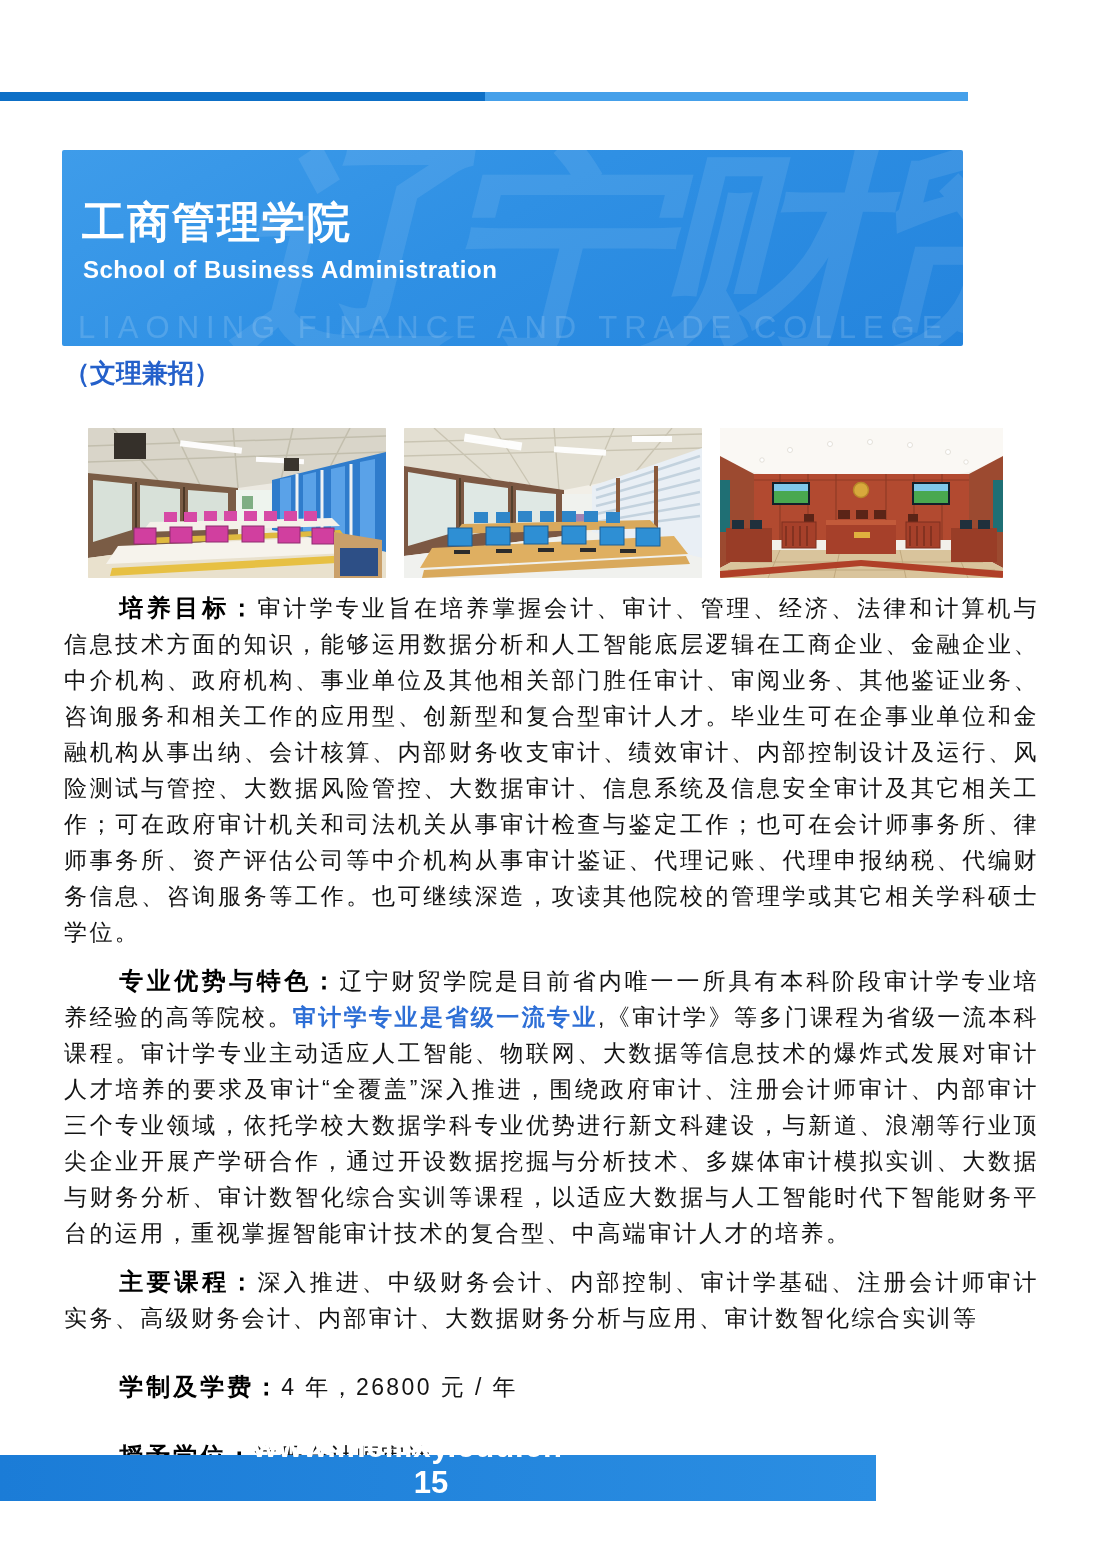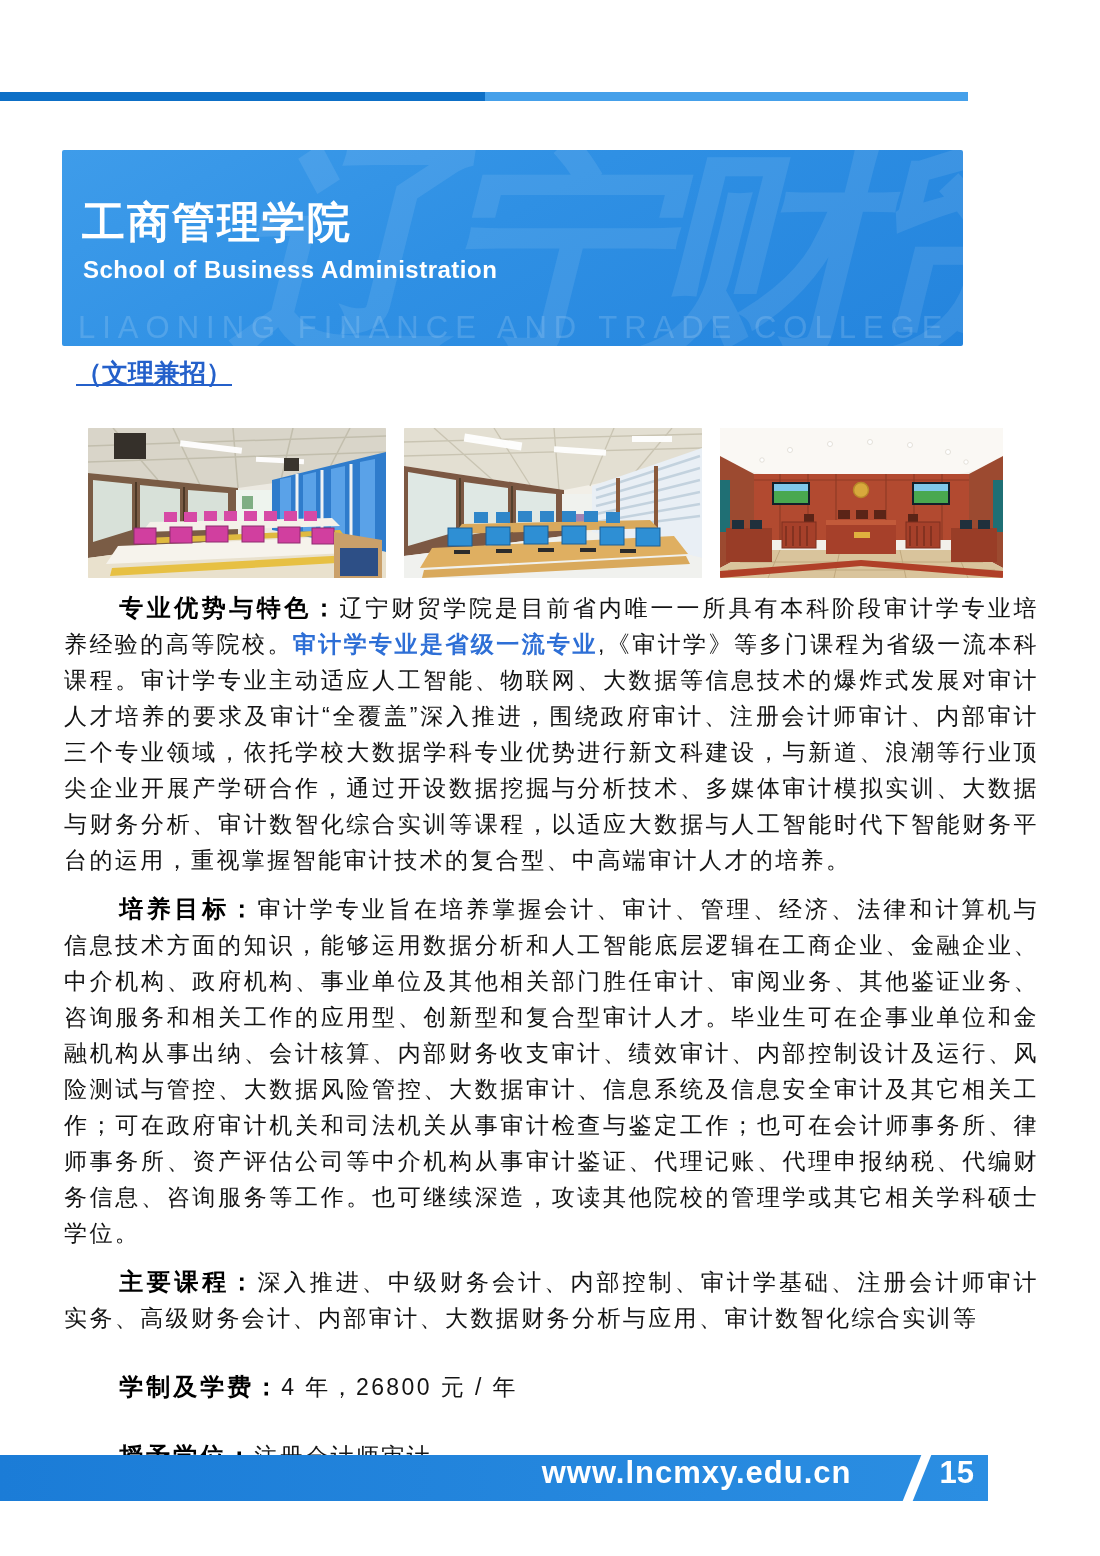--- a/index.html
+++ b/index.html
@@ -23,39 +23,39 @@
           font-size:31px;font-weight:normal;letter-spacing:7px;color:rgba(255,255,255,0.15);}
   .banner .t-zh{position:absolute;left:20px;top:44px;color:#ffffff;font-weight:bold;
           font-size:43px;letter-spacing:2px;}
   .banner .t-en{position:absolute;left:21px;top:106px;color:#ffffff;font-weight:bold;
           font-size:24px;letter-spacing:0.5px;text-align:right;}
 
   
   .section-title{position:absolute;left:64px;top:356px;display:flex;align-items:baseline;
           color:#2460ca;}
   .section-title .main{font-size:41px;font-weight:bold;letter-spacing:1px;}
-  .section-title .note{font-size:26px;font-weight:bold;margin-left:12px;text-decoration:underline;}
+  .section-title .note{font-size:26px;font-weight:bold;}
 
   
   .photos{position:absolute;left:88px;top:428px;width:917px;height:150px;display:flex;gap:18px;}
   .photo{height:150px;border-radius:1px;overflow:hidden;flex:none;}
   .photo svg{display:block;width:100%;height:100%;}
 
   
   .content{position:absolute;left:64px;top:590px;width:975px;color:#141414;}
   .content p{margin:0 0 13px 0;font-size:23px;line-height:36px;letter-spacing:2.4px;
           text-align:justify;text-indent:2.4em;}
   .content .lbl{font-weight:bold;color:#000;font-size:24px;letter-spacing:3px;}
   .content .hl{color:#2e6fd6;font-weight:bold;}
   .content p.kv{margin-top:33px;}
 
   
-  .footer{position:absolute;left:0;top:1455px;width:988px;height:46px;
+  .footer{position:absolute;left:0;top:1455px;width:876px;height:46px;
           background:linear-gradient(90deg,#1b7cd7 0%,#2b8ee2 100%);
-          display:flex;justify-content:flex-end;}
+          display:flex;align-items:center;justify-content:flex-end;flex-direction:column;}
   .footer .url{color:#ffffff;font-size:31px;font-weight:bold;letter-spacing:1px;margin-right:60px;}
   .footer .slash{width:10px;height:46px;background:#ffffff;transform:skewX(-22deg);margin-right:18px;}
   .footer .pagenum{color:#ffffff;font-size:31px;font-weight:bold;margin-right:14px;}
 </style>
 </head>
 <body>
 
 <div class="page">
 
   <div class="topbar">
@@ -299,23 +299,23 @@
             <rect x="30" y="92" width="12" height="9"></rect>
           <rect x="240" y="92" width="12" height="9"></rect>
             <rect x="258" y="92" width="12" height="9"></rect>
         </g>
         <polygon points="0,143 141,132 283,143 283,150 141,138 0,150" fill="#b04028"></polygon>
       </svg>
     </div>
   </div>
 
   <div class="content">
+    <p><span class="lbl">培养目标：</span><span>审计学专业旨在培养掌握会计、审计、管理、经济、法律和计算机与信息技术方面的知识，能够运用数据分析和人工智能底层逻辑在工商企业、金融企业、中介机构、政府机构、事业单位及其他相关部门胜任审计、审阅业务、其他鉴证业务、咨询服务和相关工作的应用型、创新型和复合型审计人才。毕业生可在企事业单位和金融机构从事出纳、会计核算、内部财务收支审计、绩效审计、内部控制设计及运行、风险测试与管控、大数据风险管控、大数据审计、信息系统及信息安全审计及其它相关工作；可在政府审计机关和司法机关从事审计检查与鉴定工作；也可在会计师事务所、律师事务所、资产评估公司等中介机构从事审计鉴证、代理记账、代理申报纳税、代编财务信息、咨询服务等工作。也可继续深造，攻读其他院校的管理学或其它相关学科硕士学位。</span></p>
+
     <p><span class="lbl">专业优势与特色：</span><span>辽宁财贸学院是目前省内唯一一所具有本科阶段审计学专业培养经验的高等院校。</span><span class="hl">审计学专业是省级一流专业</span><span>,《审计学》等多门课程为省级一流本科课程。审计学专业主动适应人工智能、物联网、大数据等信息技术的爆炸式发展对审计人才培养的要求及审计“全覆盖”深入推进，围绕政府审计、注册会计师审计、内部审计三个专业领域，依托学校大数据学科专业优势进行新文科建设，与新道、浪潮等行业顶尖企业开展产学研合作，通过开设数据挖掘与分析技术、多媒体审计模拟实训、大数据与财务分析、审计数智化综合实训等课程，以适应大数据与人工智能时代下智能财务平台的运用，重视掌握智能审计技术的复合型、中高端审计人才的培养。</span></p>
-
-    <p><span class="lbl">培养目标：</span><span>审计学专业旨在培养掌握会计、审计、管理、经济、法律和计算机与信息技术方面的知识，能够运用数据分析和人工智能底层逻辑在工商企业、金融企业、中介机构、政府机构、事业单位及其他相关部门胜任审计、审阅业务、其他鉴证业务、咨询服务和相关工作的应用型、创新型和复合型审计人才。毕业生可在企事业单位和金融机构从事出纳、会计核算、内部财务收支审计、绩效审计、内部控制设计及运行、风险测试与管控、大数据风险管控、大数据审计、信息系统及信息安全审计及其它相关工作；可在政府审计机关和司法机关从事审计检查与鉴定工作；也可在会计师事务所、律师事务所、资产评估公司等中介机构从事审计鉴证、代理记账、代理申报纳税、代编财务信息、咨询服务等工作。也可继续深造，攻读其他院校的管理学或其它相关学科硕士学位。</span></p>
 
     <p><span class="lbl">主要课程：</span><span>深入推进、中级财务会计、内部控制、审计学基础、注册会计师审计实务、高级财务会计、内部审计、大数据财务分析与应用、审计数智化综合实训等</span></p>
 
     <p class="kv"><span class="lbl">学制及学费：</span><span>4 年，26800 元 / 年</span></p>
 
     <p class="kv"><span class="lbl">授予学位：</span><span>注册会计师审计</span></p>
   </div>
 
   <div class="footer">
     <span class="url">www.lncmxy.edu.cn</span>

